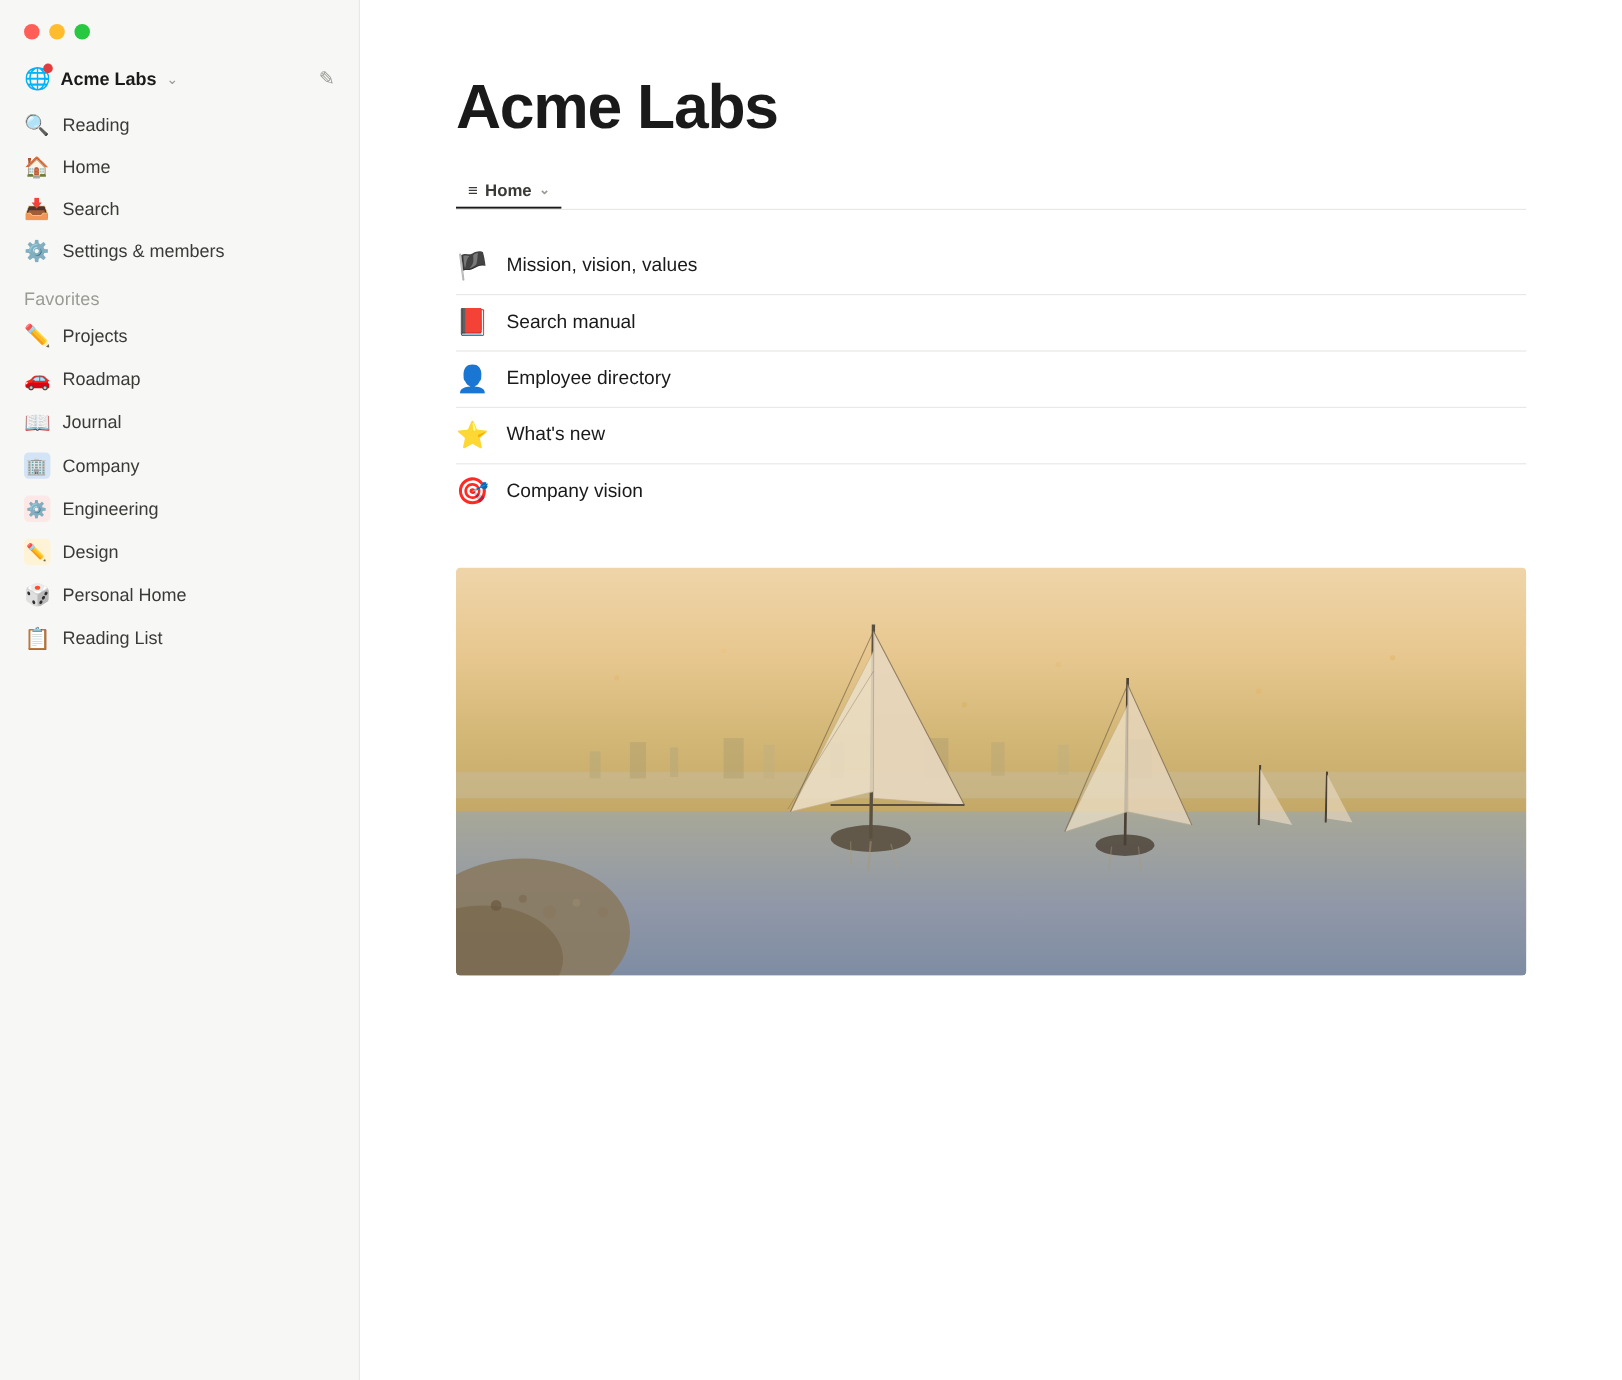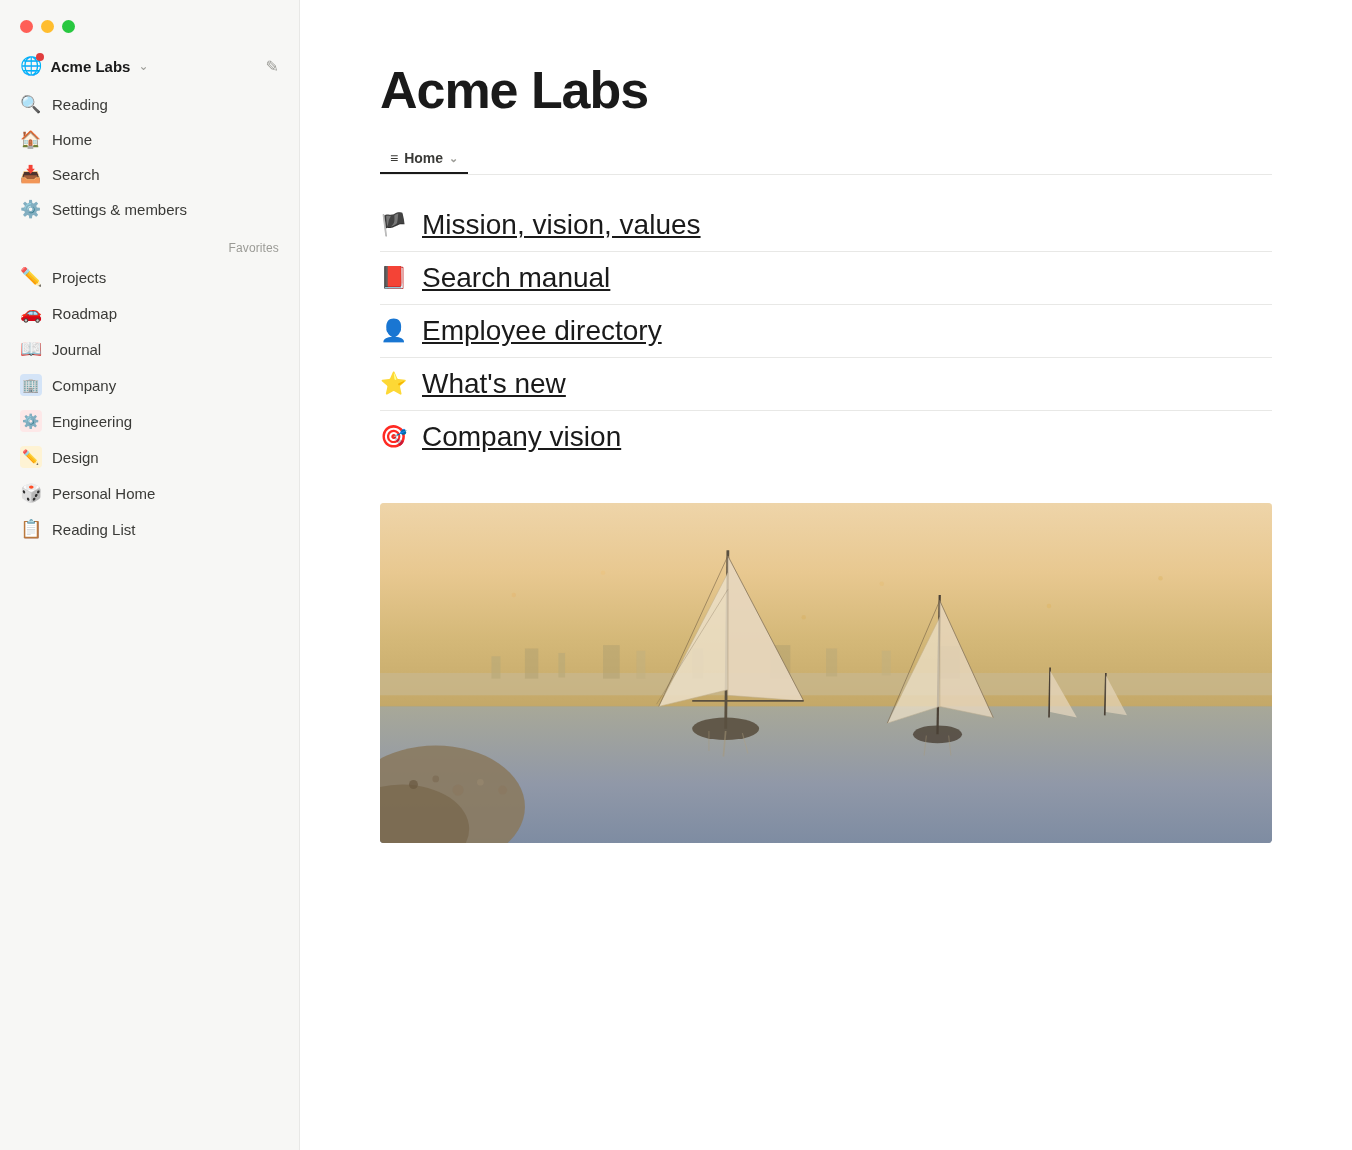--- a/index.html
+++ b/index.html
@@ -102,26 +102,25 @@
     .nav-icon {
       font-size: 17px;
       color: #6b6b67;
       width: 22px;
       text-align: center;
       flex-shrink: 0;
     }
 
     
     .section-header {
-      font-size: 12px;
+      font-size: 15px;
       font-weight: 500;
       color: #9b9b96;
       padding: 14px 20px 4px 20px;
       letter-spacing: 0.01em;
-      text-align: right;
     }
 
     
     .emoji-icon {
       font-size: 18px;
       width: 22px;
       text-align: center;
       flex-shrink: 0;
     }
 
@@ -195,24 +194,23 @@
     .content-item:last-child {
       border-bottom: none;
     }
     .content-icon {
       font-size: 22px;
       width: 28px;
       text-align: center;
       flex-shrink: 0;
     }
     .content-label {
-      font-size: 28px;
+      font-size: 16px;
       color: #1a1a1a;
       font-weight: 400;
-      text-decoration: underline;
     }
 
     
     .image-section {
       margin-top: 16px;
       width: 100%;
       height: 340px;
       overflow: hidden;
       border-radius: 4px;
     }

